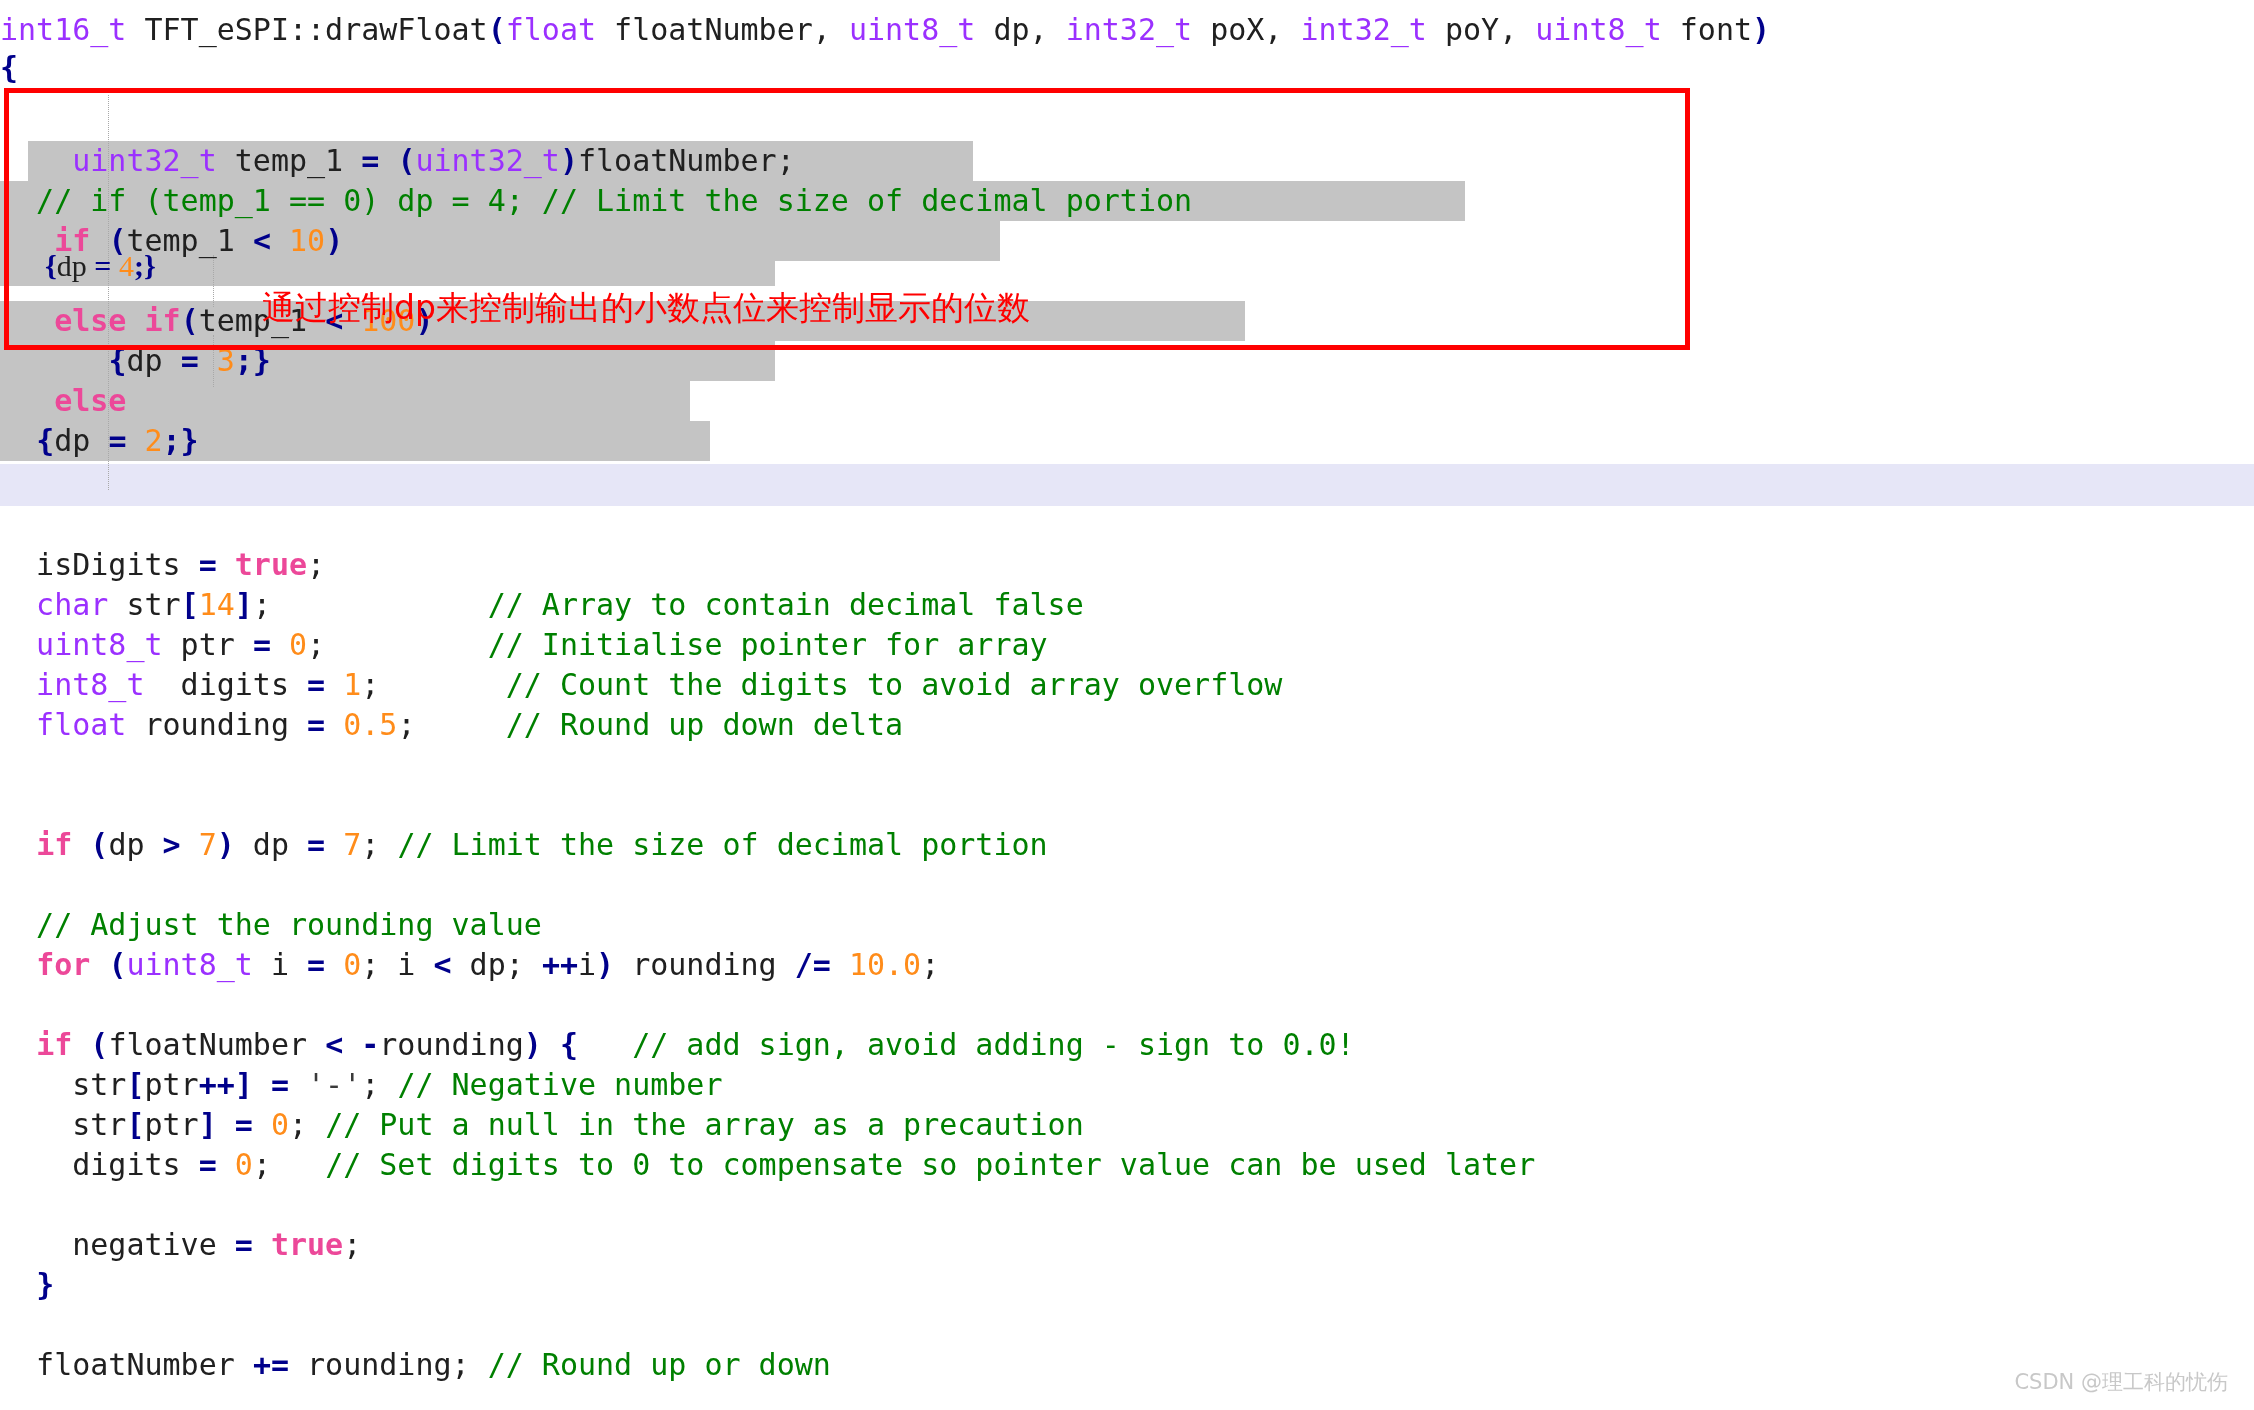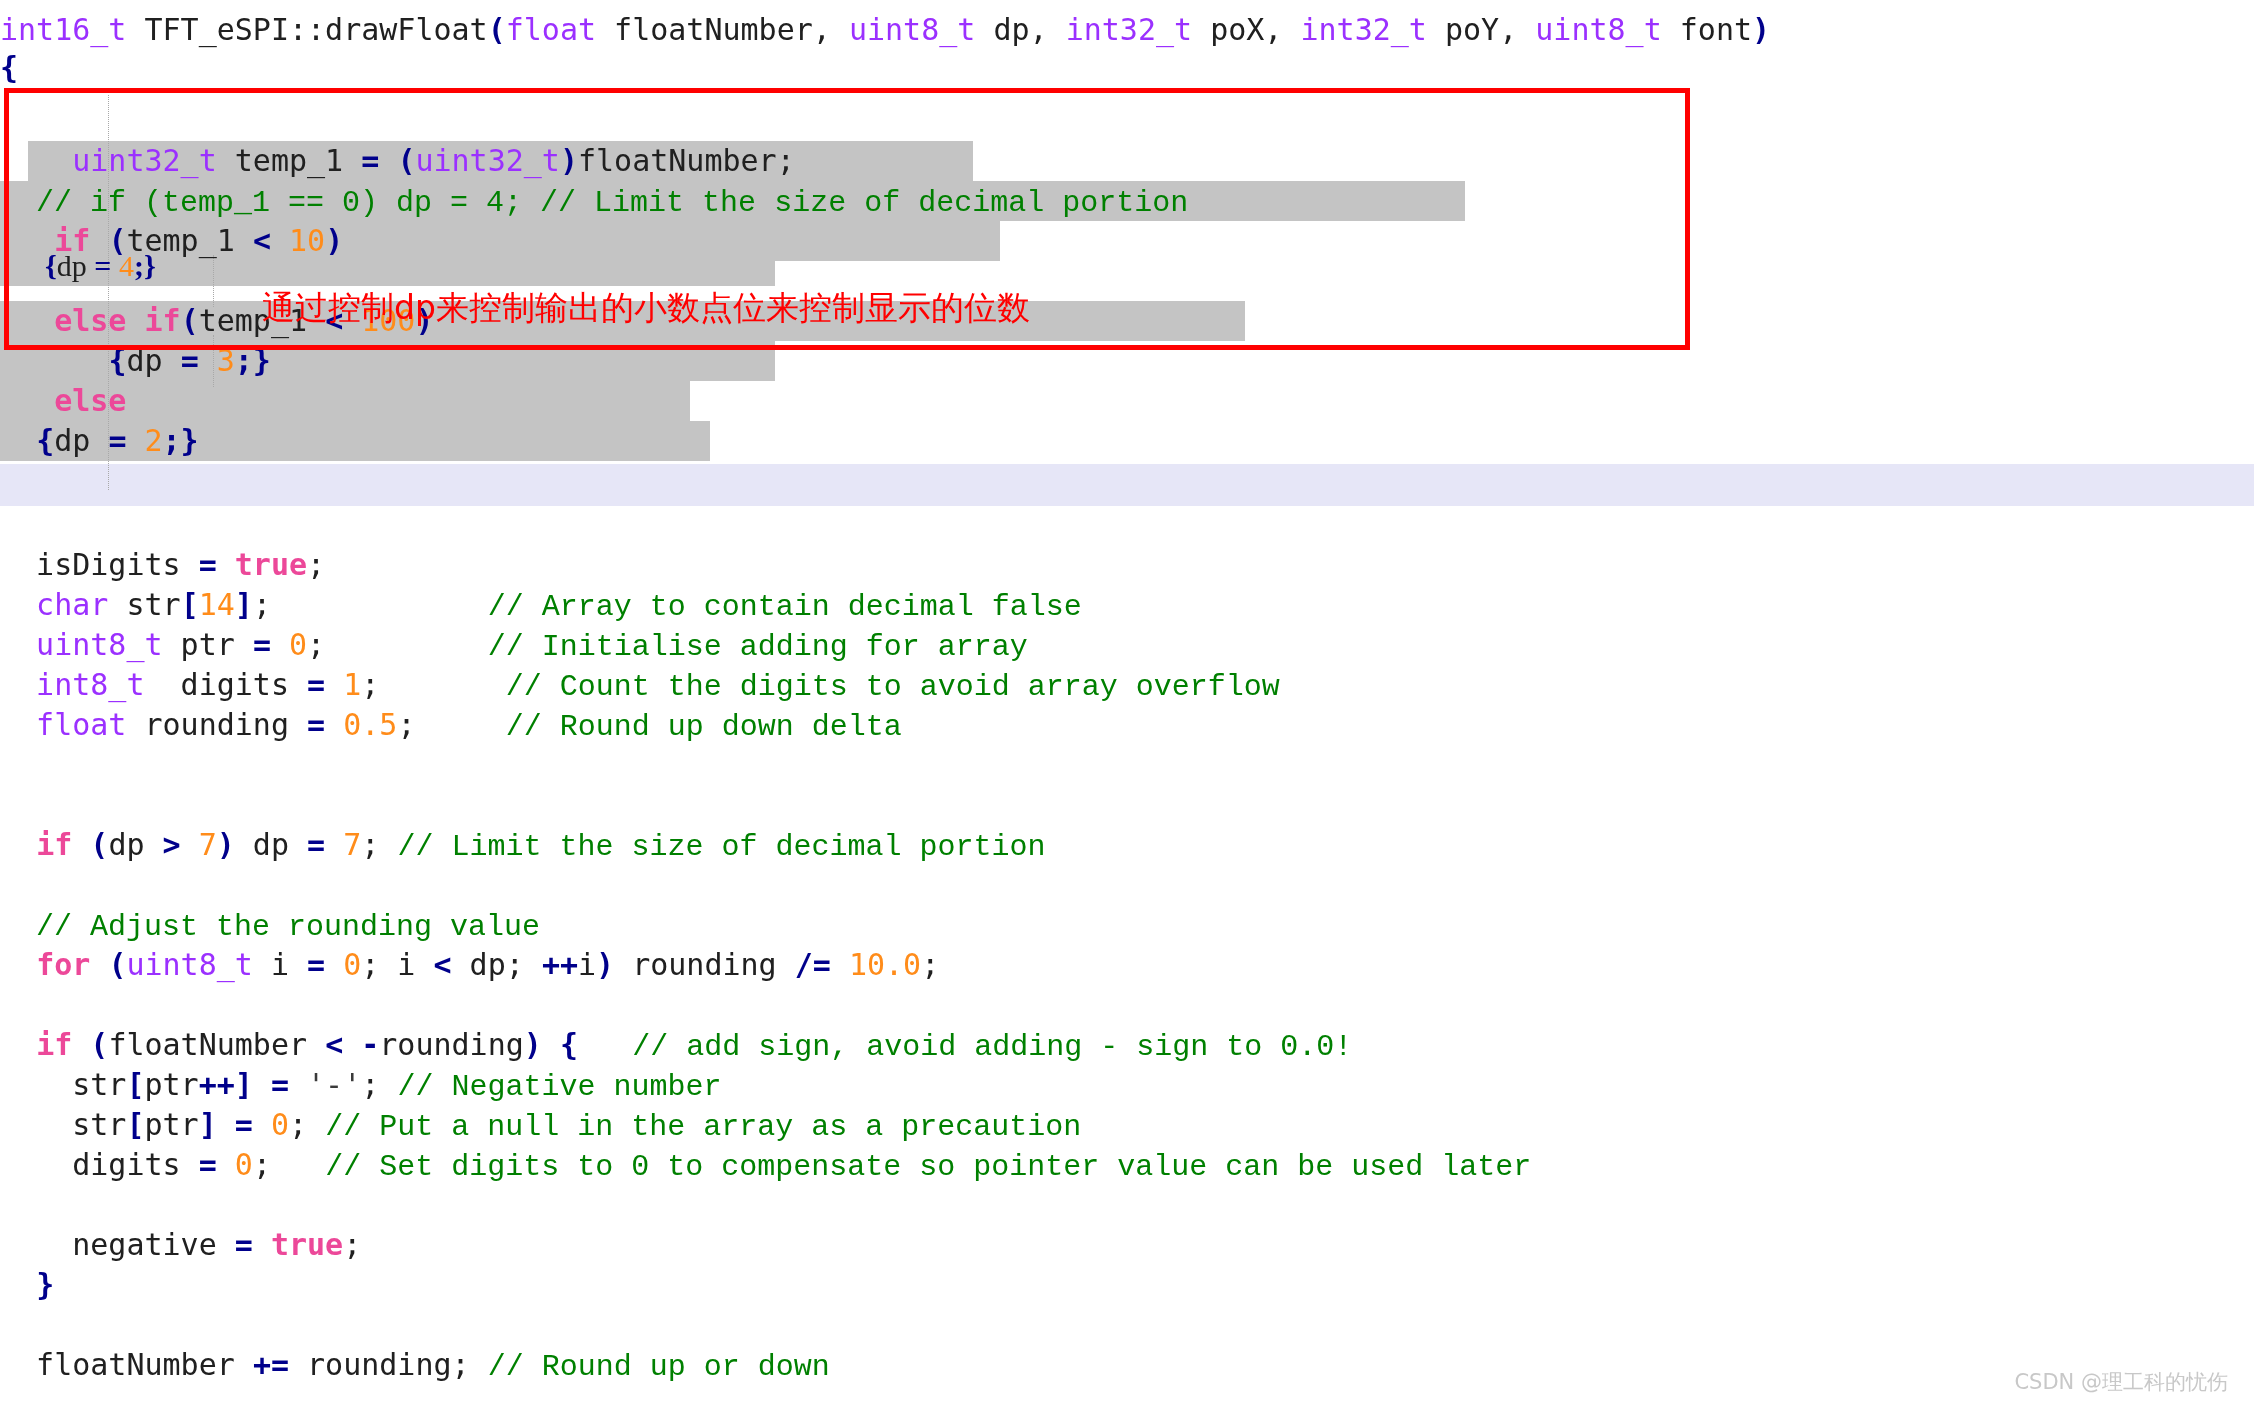--- a/index.html
+++ b/index.html
@@ -36,21 +36,21 @@
     letter-spacing: 0px;
     color: #202020;
   }
   .code-line .txt { position: relative; z-index: 3; }
 
   
   .t-type    { color: #9B30FF; }             
   .t-kw      { color: #ec4899; font-weight: bold; }  
   .t-op      { color: #00008B; font-weight: bold; }  
   .t-num     { color: #FF8C1A; }             
-  .t-cmt     { color: #008000; font-family: Liberation Mono, monospace; }             
+  .t-cmt     { color: #008000; }             
   .t-plain   { color: #202020; }
   .t-str     { color: #3a3a3a; }
 
   
   .sel {
     position: absolute;
     z-index: 1;
     background: #C4C4C4;
     height: 40px;
     top: 0;
@@ -118,21 +118,21 @@
     <div class="code-line" style="top: 141px;"><div class="sel" style="left: 28px; width: 945px;"></div><span class="txt"><span class="t-plain">    </span><span class="t-type">uint32_t</span><span class="t-plain"> temp_1 </span><span class="t-op">=</span><span class="t-plain"> </span><span class="t-op">(</span><span class="t-type">uint32_t</span><span class="t-op">)</span><span class="t-plain">floatNumber;</span></span></div>
     <div class="code-line" style="top: 181px;"><div class="sel" style="left: 0px; width: 1465px;"></div><span class="txt"><span class="t-cmt">  // if (temp_1 == 0) dp = 4; // Limit the size of decimal portion</span></span></div>
     <div class="code-line" style="top: 221px;"><div class="sel" style="left: 0px; width: 1000px;"></div><span class="txt"><span class="t-plain">   </span><span class="t-kw">if</span><span class="t-plain"> </span><span class="t-op">(</span><span class="t-plain">temp_1 </span><span class="t-op">&lt;</span><span class="t-plain"> </span><span class="t-num">10</span><span class="t-op">)</span></span></div>
     <div class="code-line" style="top: 246px; font-family: Liberation Serif, serif;"><div class="sel" style="left: 0px; width: 775px;"></div><span class="txt"><span class="t-plain">      </span><span class="t-op">{</span><span class="t-plain">dp </span><span class="t-op">=</span><span class="t-plain"> </span><span class="t-num">4</span><span class="t-op">;}</span></span></div>
     <div class="code-line" style="top: 301px;"><div class="sel" style="left: 0px; width: 1245px;"></div><span class="txt"><span class="t-plain">   </span><span class="t-kw">else</span><span class="t-plain"> </span><span class="t-kw">if</span><span class="t-op">(</span><span class="t-plain">temp_1 </span><span class="t-op">&lt;</span><span class="t-plain"> </span><span class="t-num">100</span><span class="t-op">)</span></span></div>
     <div class="code-line" style="top: 341px;"><div class="sel" style="left: 0px; width: 775px;"></div><span class="txt"><span class="t-plain">      </span><span class="t-op">{</span><span class="t-plain">dp </span><span class="t-op">=</span><span class="t-plain"> </span><span class="t-num">3</span><span class="t-op">;}</span></span></div>
     <div class="code-line" style="top: 381px;"><div class="sel" style="left: 0px; width: 690px;"></div><span class="txt"><span class="t-plain">   </span><span class="t-kw">else</span></span></div>
     <div class="code-line" style="top: 421px;"><div class="sel" style="left: 0px; width: 710px;"></div><span class="txt"><span class="t-plain">  </span><span class="t-op">{</span><span class="t-plain">dp </span><span class="t-op">=</span><span class="t-plain"> </span><span class="t-num">2</span><span class="t-op">;}</span></span></div>
     <div class="code-line" style="top: 545px;"><span class="txt"><span class="t-plain">  isDigits </span><span class="t-op">=</span><span class="t-plain"> </span><span class="t-kw">true</span><span class="t-plain">;</span></span></div>
     <div class="code-line" style="top: 585px;"><span class="txt"><span class="t-type">  char</span><span class="t-plain"> str</span><span class="t-op">[</span><span class="t-num">14</span><span class="t-op">]</span><span class="t-plain">;            </span><span class="t-cmt">// Array to contain decimal false</span></span></div>
-    <div class="code-line" style="top: 625px;"><span class="txt"><span class="t-type">  uint8_t</span><span class="t-plain"> ptr </span><span class="t-op">=</span><span class="t-plain"> </span><span class="t-num">0</span><span class="t-plain">;         </span><span class="t-cmt">// Initialise adding for array</span></span></div>
+    <div class="code-line" style="top: 625px;"><span class="txt"><span class="t-type">  uint8_t</span><span class="t-plain"> ptr </span><span class="t-op">=</span><span class="t-plain"> </span><span class="t-num">0</span><span class="t-plain">;         </span><span class="t-cmt">// Initialise pointer for array</span></span></div>
     <div class="code-line" style="top: 665px;"><span class="txt"><span class="t-type">  int8_t</span><span class="t-plain">  digits </span><span class="t-op">=</span><span class="t-plain"> </span><span class="t-num">1</span><span class="t-plain">;       </span><span class="t-cmt">// Count the digits to avoid array overflow</span></span></div>
     <div class="code-line" style="top: 705px;"><span class="txt"><span class="t-type">  float</span><span class="t-plain"> rounding </span><span class="t-op">=</span><span class="t-plain"> </span><span class="t-num">0.5</span><span class="t-plain">;     </span><span class="t-cmt">// Round up down delta</span></span></div>
     <div class="code-line" style="top: 825px;"><span class="txt"><span class="t-plain">  </span><span class="t-kw">if</span><span class="t-plain"> </span><span class="t-op">(</span><span class="t-plain">dp </span><span class="t-op">&gt;</span><span class="t-plain"> </span><span class="t-num">7</span><span class="t-op">)</span><span class="t-plain"> dp </span><span class="t-op">=</span><span class="t-plain"> </span><span class="t-num">7</span><span class="t-plain">; </span><span class="t-cmt">// Limit the size of decimal portion</span></span></div>
     <div class="code-line" style="top: 905px;"><span class="txt"><span class="t-cmt">  // Adjust the rounding value</span></span></div>
     <div class="code-line" style="top: 945px;"><span class="txt"><span class="t-plain">  </span><span class="t-kw">for</span><span class="t-plain"> </span><span class="t-op">(</span><span class="t-type">uint8_t</span><span class="t-plain"> i </span><span class="t-op">=</span><span class="t-plain"> </span><span class="t-num">0</span><span class="t-plain">; i </span><span class="t-op">&lt;</span><span class="t-plain"> dp; </span><span class="t-op">++</span><span class="t-plain">i</span><span class="t-op">)</span><span class="t-plain"> rounding </span><span class="t-op">/=</span><span class="t-plain"> </span><span class="t-num">10.0</span><span class="t-plain">;</span></span></div>
     <div class="code-line" style="top: 1025px;"><span class="txt"><span class="t-plain">  </span><span class="t-kw">if</span><span class="t-plain"> </span><span class="t-op">(</span><span class="t-plain">floatNumber </span><span class="t-op">&lt;</span><span class="t-plain"> </span><span class="t-op">-</span><span class="t-plain">rounding</span><span class="t-op">)</span><span class="t-plain"> </span><span class="t-op">{</span><span class="t-plain">   </span><span class="t-cmt">// add sign, avoid adding - sign to 0.0!</span></span></div>
     <div class="code-line" style="top: 1065px;"><span class="txt"><span class="t-plain">    str</span><span class="t-op">[</span><span class="t-plain">ptr</span><span class="t-op">++]</span><span class="t-plain"> </span><span class="t-op">=</span><span class="t-plain"> </span><span class="t-str">'-'</span><span class="t-plain">; </span><span class="t-cmt">// Negative number</span></span></div>
     <div class="code-line" style="top: 1105px;"><span class="txt"><span class="t-plain">    str</span><span class="t-op">[</span><span class="t-plain">ptr</span><span class="t-op">]</span><span class="t-plain"> </span><span class="t-op">=</span><span class="t-plain"> </span><span class="t-num">0</span><span class="t-plain">; </span><span class="t-cmt">// Put a null in the array as a precaution</span></span></div>
     <div class="code-line" style="top: 1145px;"><span class="txt"><span class="t-plain">    digits </span><span class="t-op">=</span><span class="t-plain"> </span><span class="t-num">0</span><span class="t-plain">;   </span><span class="t-cmt">// Set digits to 0 to compensate so pointer value can be used later</span></span></div>
     <div class="code-line" style="top: 1225px;"><span class="txt"><span class="t-plain">    negative </span><span class="t-op">=</span><span class="t-plain"> </span><span class="t-kw">true</span><span class="t-plain">;</span></span></div>

